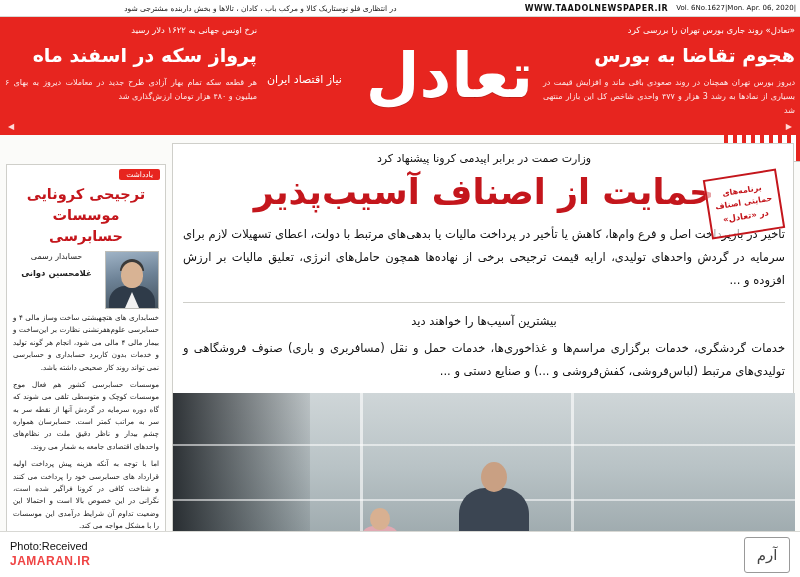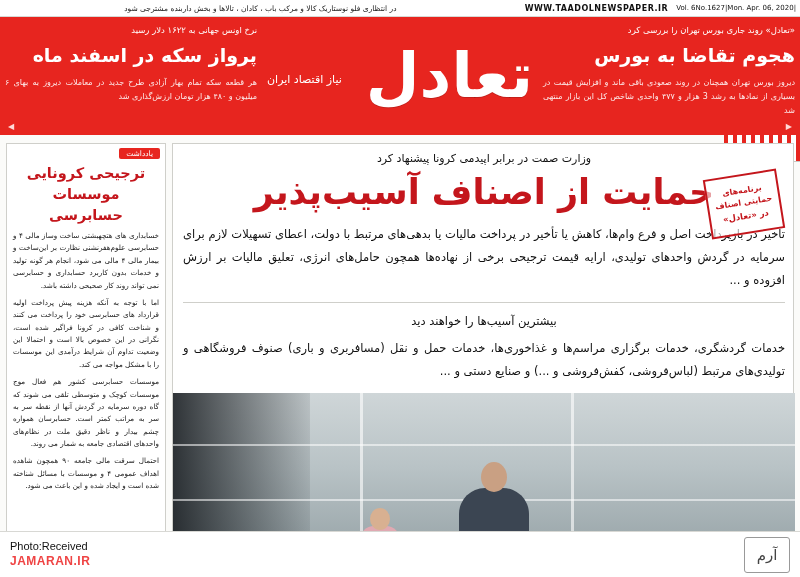--- a/index.html
+++ b/index.html
@@ -163,20 +163,21 @@
 
   
   .sidebar {
     width: 160px;
     border: 1px solid #cfcfca;
     background: #fff;
     box-sizing: border-box;
     padding: 0;
     display: flex;
     flex-direction: column;
+    margin-top: 21px;
   }
   .sb-tag {
     align-self: flex-start;
     margin: 4px 5px 2px 5px;
     background: #e7251f;
     color: #fff;
     font-size: 7.5px;
     padding: 1px 7px;
     border-radius: 2px;
   }
@@ -503,25 +504,37 @@
         <div class="man">
           <div class="man-head"></div>
         </div>
       </div>
     </div>
 
     <div class="sidebar">
       <span class="sb-tag">یادداشت</span>
       <div class="sb-title">ترجیحی کرونایی موسسات حسابرسی</div>
 
+      <div class="sb-portrait-row">
+        <div class="sb-photo">
+          <div class="body"></div>
+          <div class="shirt"></div>
+          <div class="hair"></div>
+          <div class="head"></div>
+        </div>
+        <div class="sb-byline">
+          <span>حسابدار رسمی</span>
+          <span class="name">غلامحسین دوانی</span>
+        </div>
+      </div>
 
       <div class="sb-text">
         <p>خسابداری های هتچهبشتی ساخت وساز مالی ۴ و حسابرسی علوم‌هفرنشنی نظارت بر این‌ساخت و بیمار مالی ۴ مالی می شود، انجام هر گونه تولید و خدمات بدون کاربرد حسابداری و حسابرسی نمی تواند روند کار صحیحی داشته باشد.</p>
+        <p>موسسات حسابرسی کشور هم فعال موج موسسات کوچک و متوسطی تلقی می شوند که گاه دوره سرمایه در گردش آنها از نقطه سر به سر به مراتب کمتر است. حسابرسان همواره چشم بیدار و ناظر دقیق ملت در نظام‌های واحدهای اقتصادی جامعه به شمار می روند.</p>
         <p>اما با توجه به آنکه هزینه پیش پرداخت اولیه قرارداد های حسابرسی خود را پرداخت می کنند و شناخت کافی در کرونا فراگیر شده است، نگرانی در این خصوص بالا است و احتمالا این وضعیت تداوم آن شرایط درآمدی این موسسات را با مشکل مواجه می کند.</p>
-        <p>موسسات حسابرسی کشور هم فعال موج موسسات کوچک و متوسطی تلقی می شوند که گاه دوره سرمایه در گردش آنها از نقطه سر به سر به مراتب کمتر است. حسابرسان همواره چشم بیدار و ناظر دقیق ملت در نظام‌های واحدهای اقتصادی جامعه به شمار می روند.</p>
         <p>احتمال سرقت مالی جامعه ۹۰ همچون شاهده اهداف عمومی ۴ و موسسات با مسائل شناخته شده است و ایجاد شده و این باعث می شود.</p>
       </div>
     </div>
   </div>
 
   <div class="creditbar">
     <div class="credit-logo">آرم</div>
     <div class="credit-left">
       <div class="l1">Photo:Received</div>
       <div class="l2">JAMARAN.IR</div>

